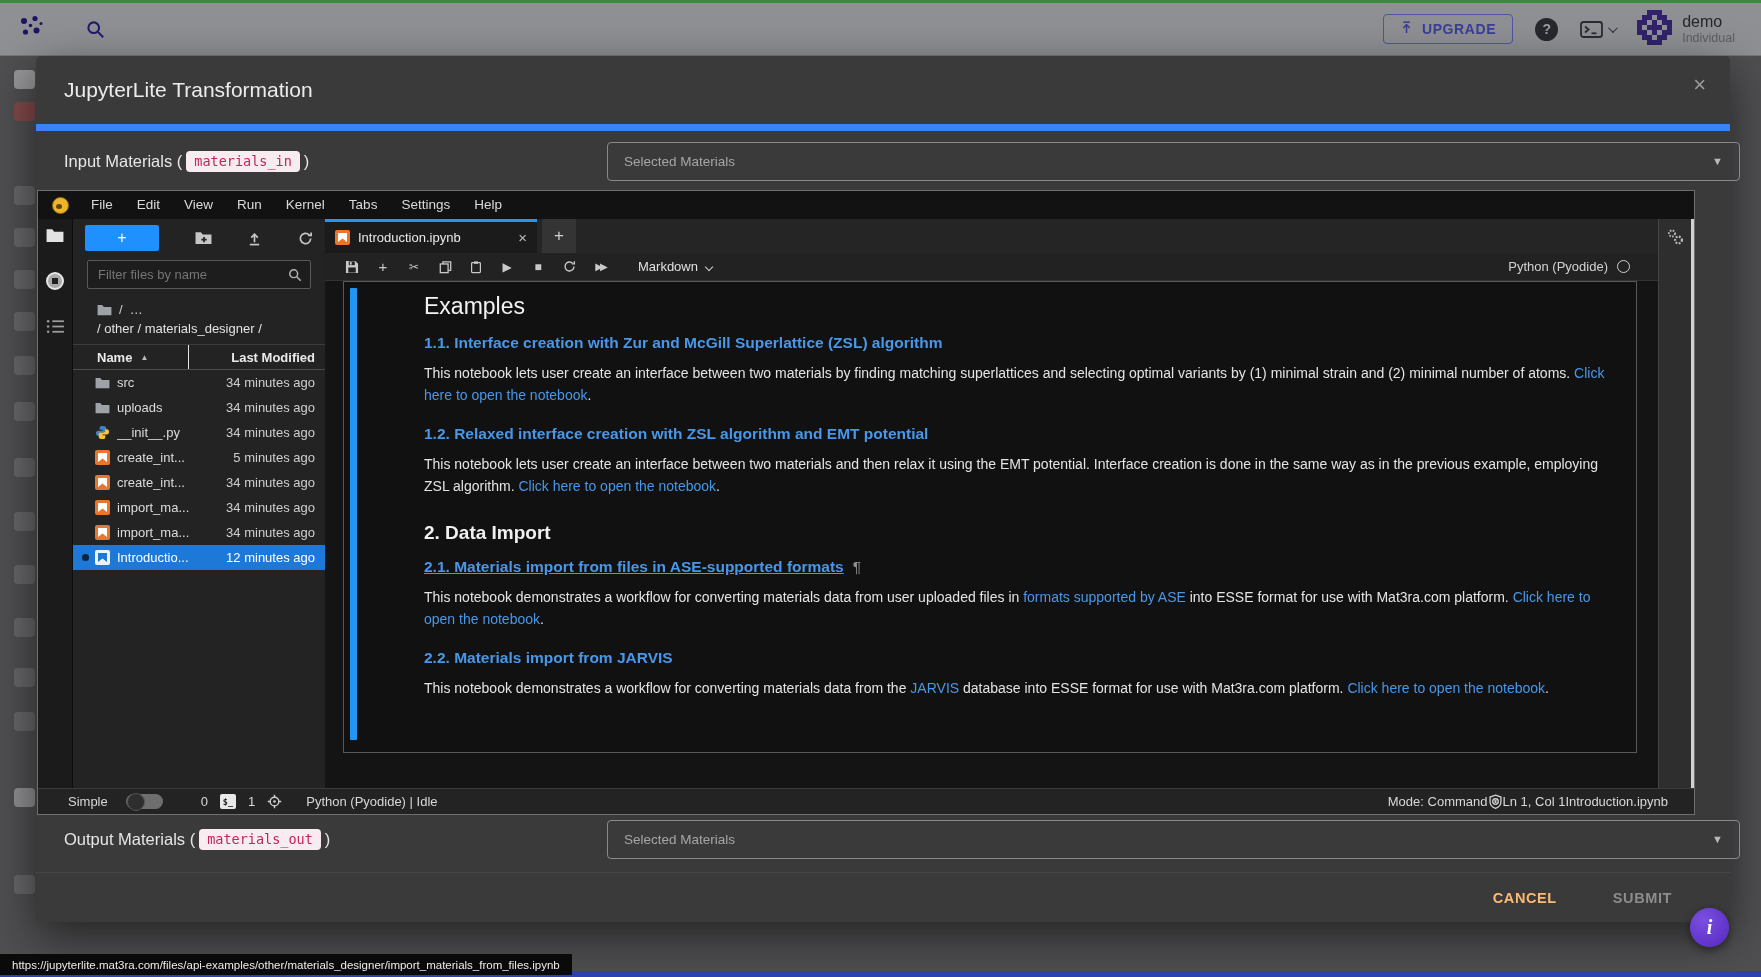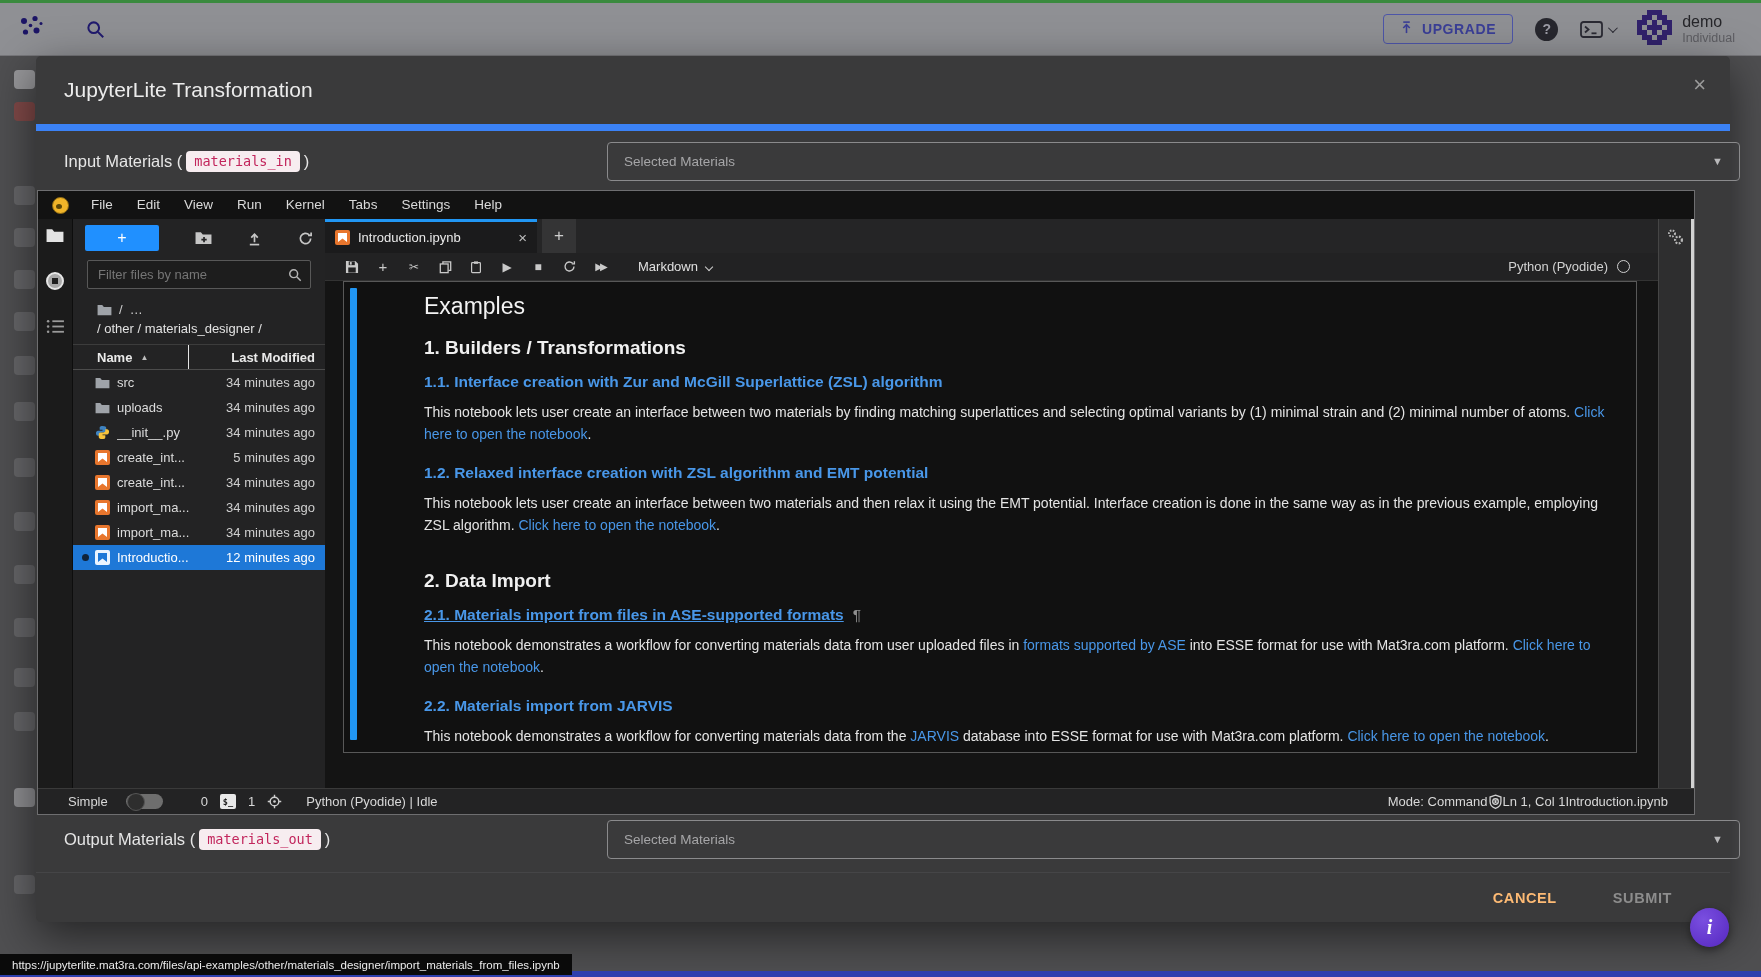--- a/index.html
+++ b/index.html
@@ -110,21 +110,21 @@
   .celltype .chev{border-color:#cfcfcf;width:5px;height:5px;border-width:1.4px;transform:rotate(45deg)}
   .kernel{margin-left:auto;display:flex;align-items:center;gap:9px;color:#d2d2d2;font-size:13px;margin-right:18px}
   .kcircle{width:13px;height:13px;border-radius:50%;border:1.6px solid #cfcfcf;box-sizing:border-box}
   .jcontent{flex:1;position:relative;background:#141414;min-height:0}
   .cellbox{position:absolute;left:18px;top:0;width:1294px;height:472px;border:1px solid #585858;background:#111;box-sizing:border-box;overflow:hidden}
   .cellbar{position:absolute;left:6px;top:6px;width:7px;height:452px;background:#2196f3;border-radius:1px}
   .celltext{margin:0 30px 0 80px;color:#e4e4e4}
   .celltext h1{font-size:23px;font-weight:400;color:#f3f3f3;margin:11px 0 0}
   .celltext h2{font-size:19px;font-weight:700;color:#f0f0f0;margin:17px 0 0}
   .celltext h3{font-size:15.5px;font-weight:700;color:#4997e8;margin:14px 0 0;cursor:pointer}
-  .celltext h2.sp{margin-top:34px}
+  .celltext h2.sp{margin-top:25px}
   .celltext h3.sp{margin-top:19px}
   .celltext p{font-size:14px;line-height:22px;margin:10px 0 0}
   .nblink{color:#4997e8;cursor:pointer}
   .hoverlink{text-decoration:underline}
   .anchor{color:#8f8f8f;font-weight:400;margin-left:9px}
   
   .jstatus{height:25px;background:#232324;border-top:1px solid #3a3a3a;display:flex;align-items:center;
            padding:0 26px 0 30px;font-size:13px;color:#d8d8d8;gap:12px;flex:none}
   .toggle{width:37px;height:15px;border-radius:8px;background:#6e6e6e;position:relative;margin-left:6px;cursor:pointer}
   .toggle span{position:absolute;left:1px;top:-1px;width:16px;height:16px;border-radius:50%;background:#2e2e2e;border:1px solid #555}
@@ -452,21 +452,20 @@
             <span>Python (Pyodide)</span>
             <span class="kcircle"></span>
           </span>
         </div>
 
         <div class="jcontent">
           <div class="cellbox">
             <div class="cellbar"></div>
             <div class="celltext">
               <h1>Examples</h1>
-              <h2>1. Builders / Transformations</h2>
               <h3>1.1. Interface creation with Zur and McGill Superlattice (ZSL) algorithm</h3>
               <p><span>This notebook lets user create an interface between two materials by finding matching superlattices and selecting optimal variants by (1) minimal strain and (2) minimal number of atoms. </span><span class="nblink">Click here to open the notebook</span><span>.</span></p>
               <h3 class="sp">1.2. Relaxed interface creation with ZSL algorithm and EMT potential</h3>
               <p><span>This notebook lets user create an interface between two materials and then relax it using the EMT potential. Interface creation is done in the same way as in the previous example, employing ZSL algorithm. </span><span class="nblink">Click here to open the notebook</span><span>.</span></p>
               <h2 class="sp">2. Data Import</h2>
               <h3><span class="hoverlink">2.1. Materials import from files in ASE-supported formats</span><span class="anchor">¶</span></h3>
               <p><span>This notebook demonstrates a workflow for converting materials data from user uploaded files in </span><span class="nblink">formats supported by ASE</span><span> into ESSE format for use with Mat3ra.com platform. </span><span class="nblink">Click here to open the notebook</span><span>.</span></p>
               <h3 class="sp">2.2. Materials import from JARVIS</h3>
               <p><span>This notebook demonstrates a workflow for converting materials data from the </span><span class="nblink">JARVIS</span><span> database into ESSE format for use with Mat3ra.com platform. </span><span class="nblink">Click here to open the notebook</span><span>.</span></p>
             </div>

